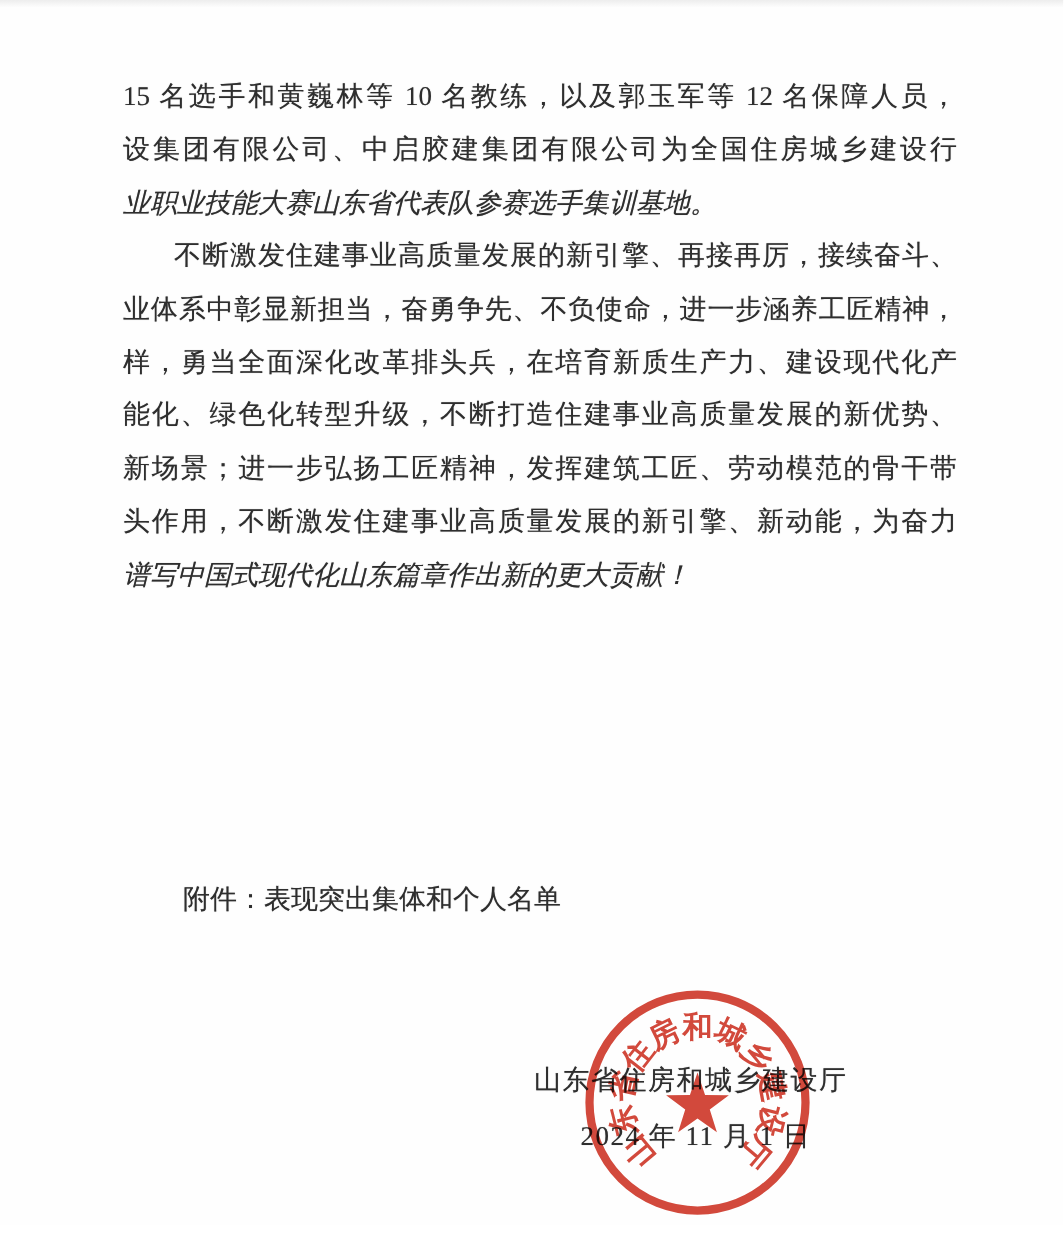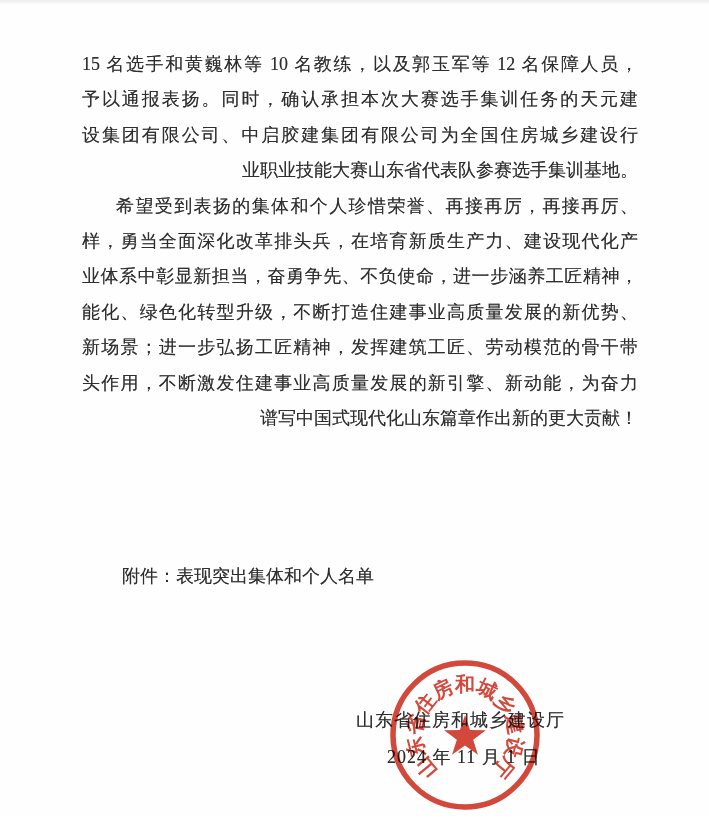--- a/index.html
+++ b/index.html
@@ -29,28 +29,29 @@
     font-size: 18px;
     text-shadow: 0 0 0.5px rgba(40,40,40,0.55);
   }
   .line {
     height: 35.4px;
     line-height: 35.4px;
     text-align: justify;
     text-align-last: justify;
   }
   .line.end {
-    text-align: right;
+    text-align: left;
     text-align-last: auto;
+    font-style: italic;
   }
   .line.indent { text-indent: 34px; }
   .attachment {
     position: absolute;
     left: 82px;
-    top: 559px;
+    top: 582px;
     width: 556px;
     height: 35.4px;
     line-height: 35.4px;
     font-size: 18px;
     color: #2e2e2e;
     text-indent: 40px;
     text-shadow: 0 0 0.5px rgba(40,40,40,0.55);
   }
   .signature {
     position: absolute;
@@ -91,26 +92,25 @@
     font-weight: 600;
   }
 </style>
 </head>
 <body>
 
 <div class="page">
 
   <div class="body-block">
     <div class="line">15 名选手和黄巍林等 10 名教练，以及郭玉军等 12 名保障人员，</div>
-    <div class="line">予以通报表扬。同时，确认承担本次大赛选手集训任务的天元建</div>
     <div class="line">设集团有限公司、中启胶建集团有限公司为全国住房城乡建设行</div>
     <div class="line end">业职业技能大赛山东省代表队参赛选手集训基地。</div>
-    <div class="line indent">希望受到表扬的集体和个人珍惜荣誉、再接再厉，再接再厉、</div>
+    <div class="line indent">不断激发住建事业高质量发展的新引擎、再接再厉，接续奋斗、</div>
+    <div class="line">业体系中彰显新担当，奋勇争先、不负使命，进一步涵养工匠精神，</div>
     <div class="line">样，勇当全面深化改革排头兵，在培育新质生产力、建设现代化产</div>
-    <div class="line">业体系中彰显新担当，奋勇争先、不负使命，进一步涵养工匠精神，</div>
     <div class="line">能化、绿色化转型升级，不断打造住建事业高质量发展的新优势、</div>
     <div class="line">新场景；进一步弘扬工匠精神，发挥建筑工匠、劳动模范的骨干带</div>
     <div class="line">头作用，不断激发住建事业高质量发展的新引擎、新动能，为奋力</div>
     <div class="line end">谱写中国式现代化山东篇章作出新的更大贡献！</div>
   </div>
 
   <div class="attachment">附件：表现突出集体和个人名单</div>
 
   <div class="signature">山东省住房和城乡建设厅</div>
   <div class="date">2024 年 11 月 1 日</div>

